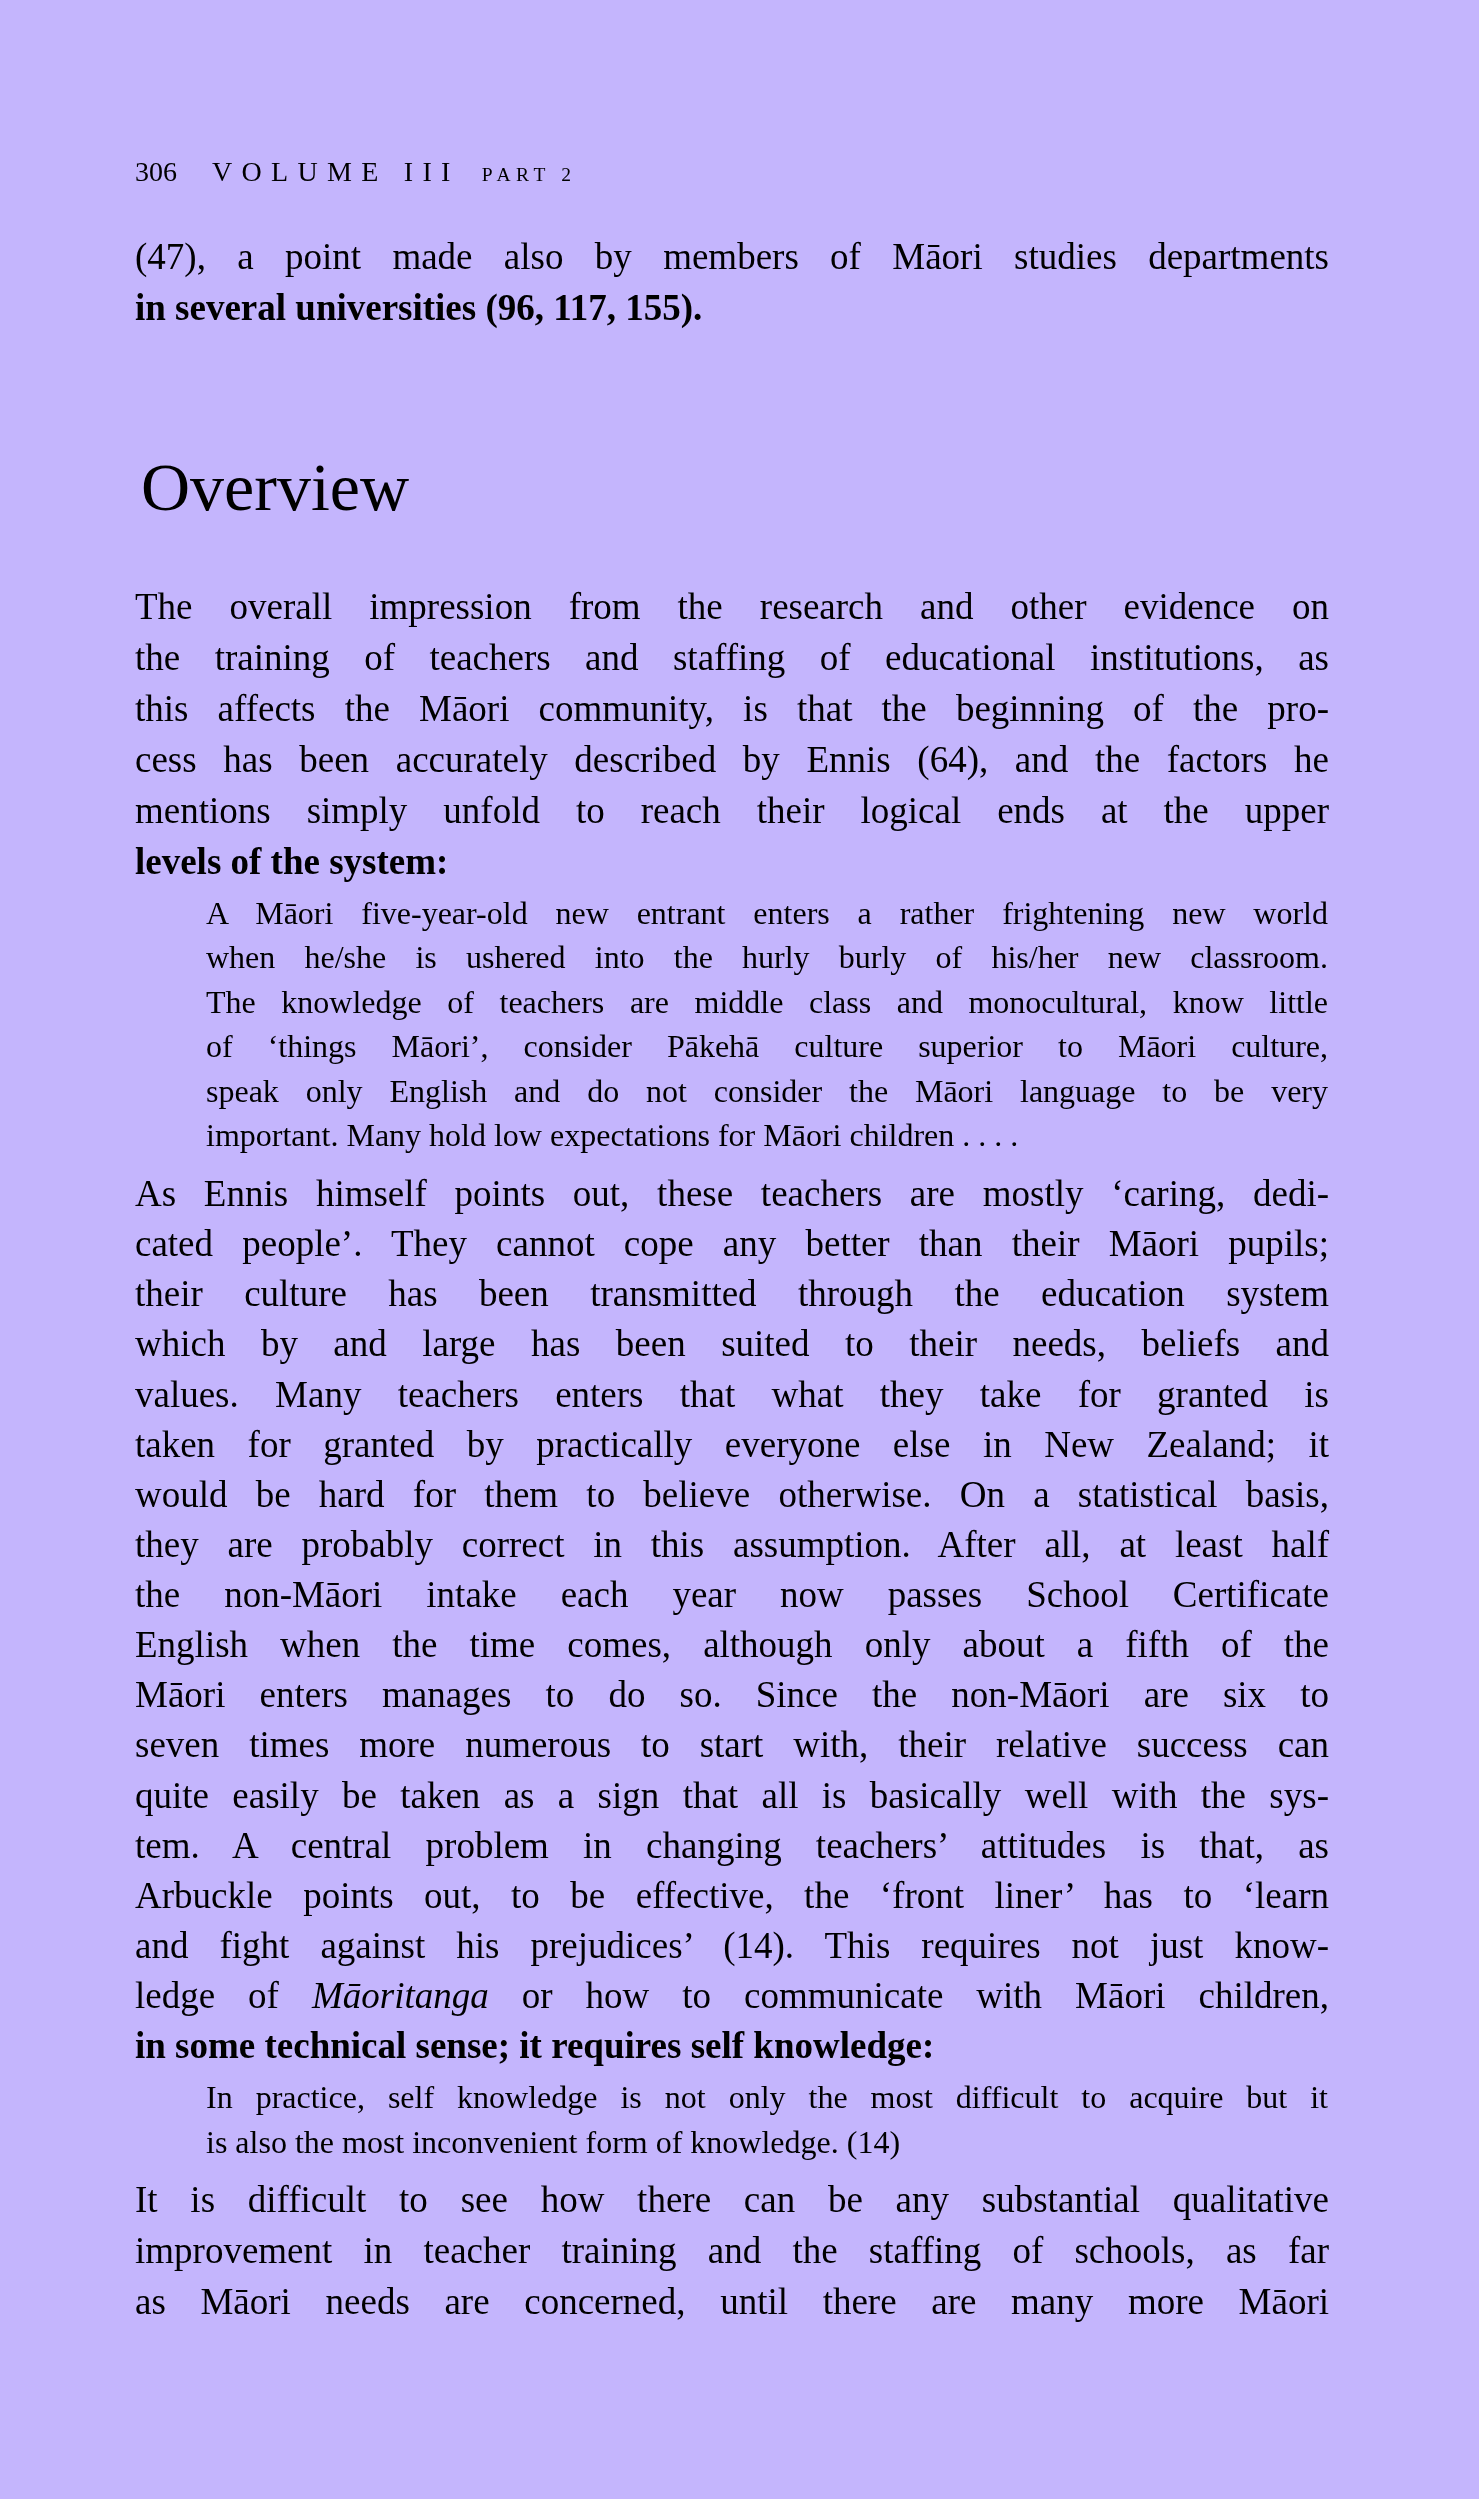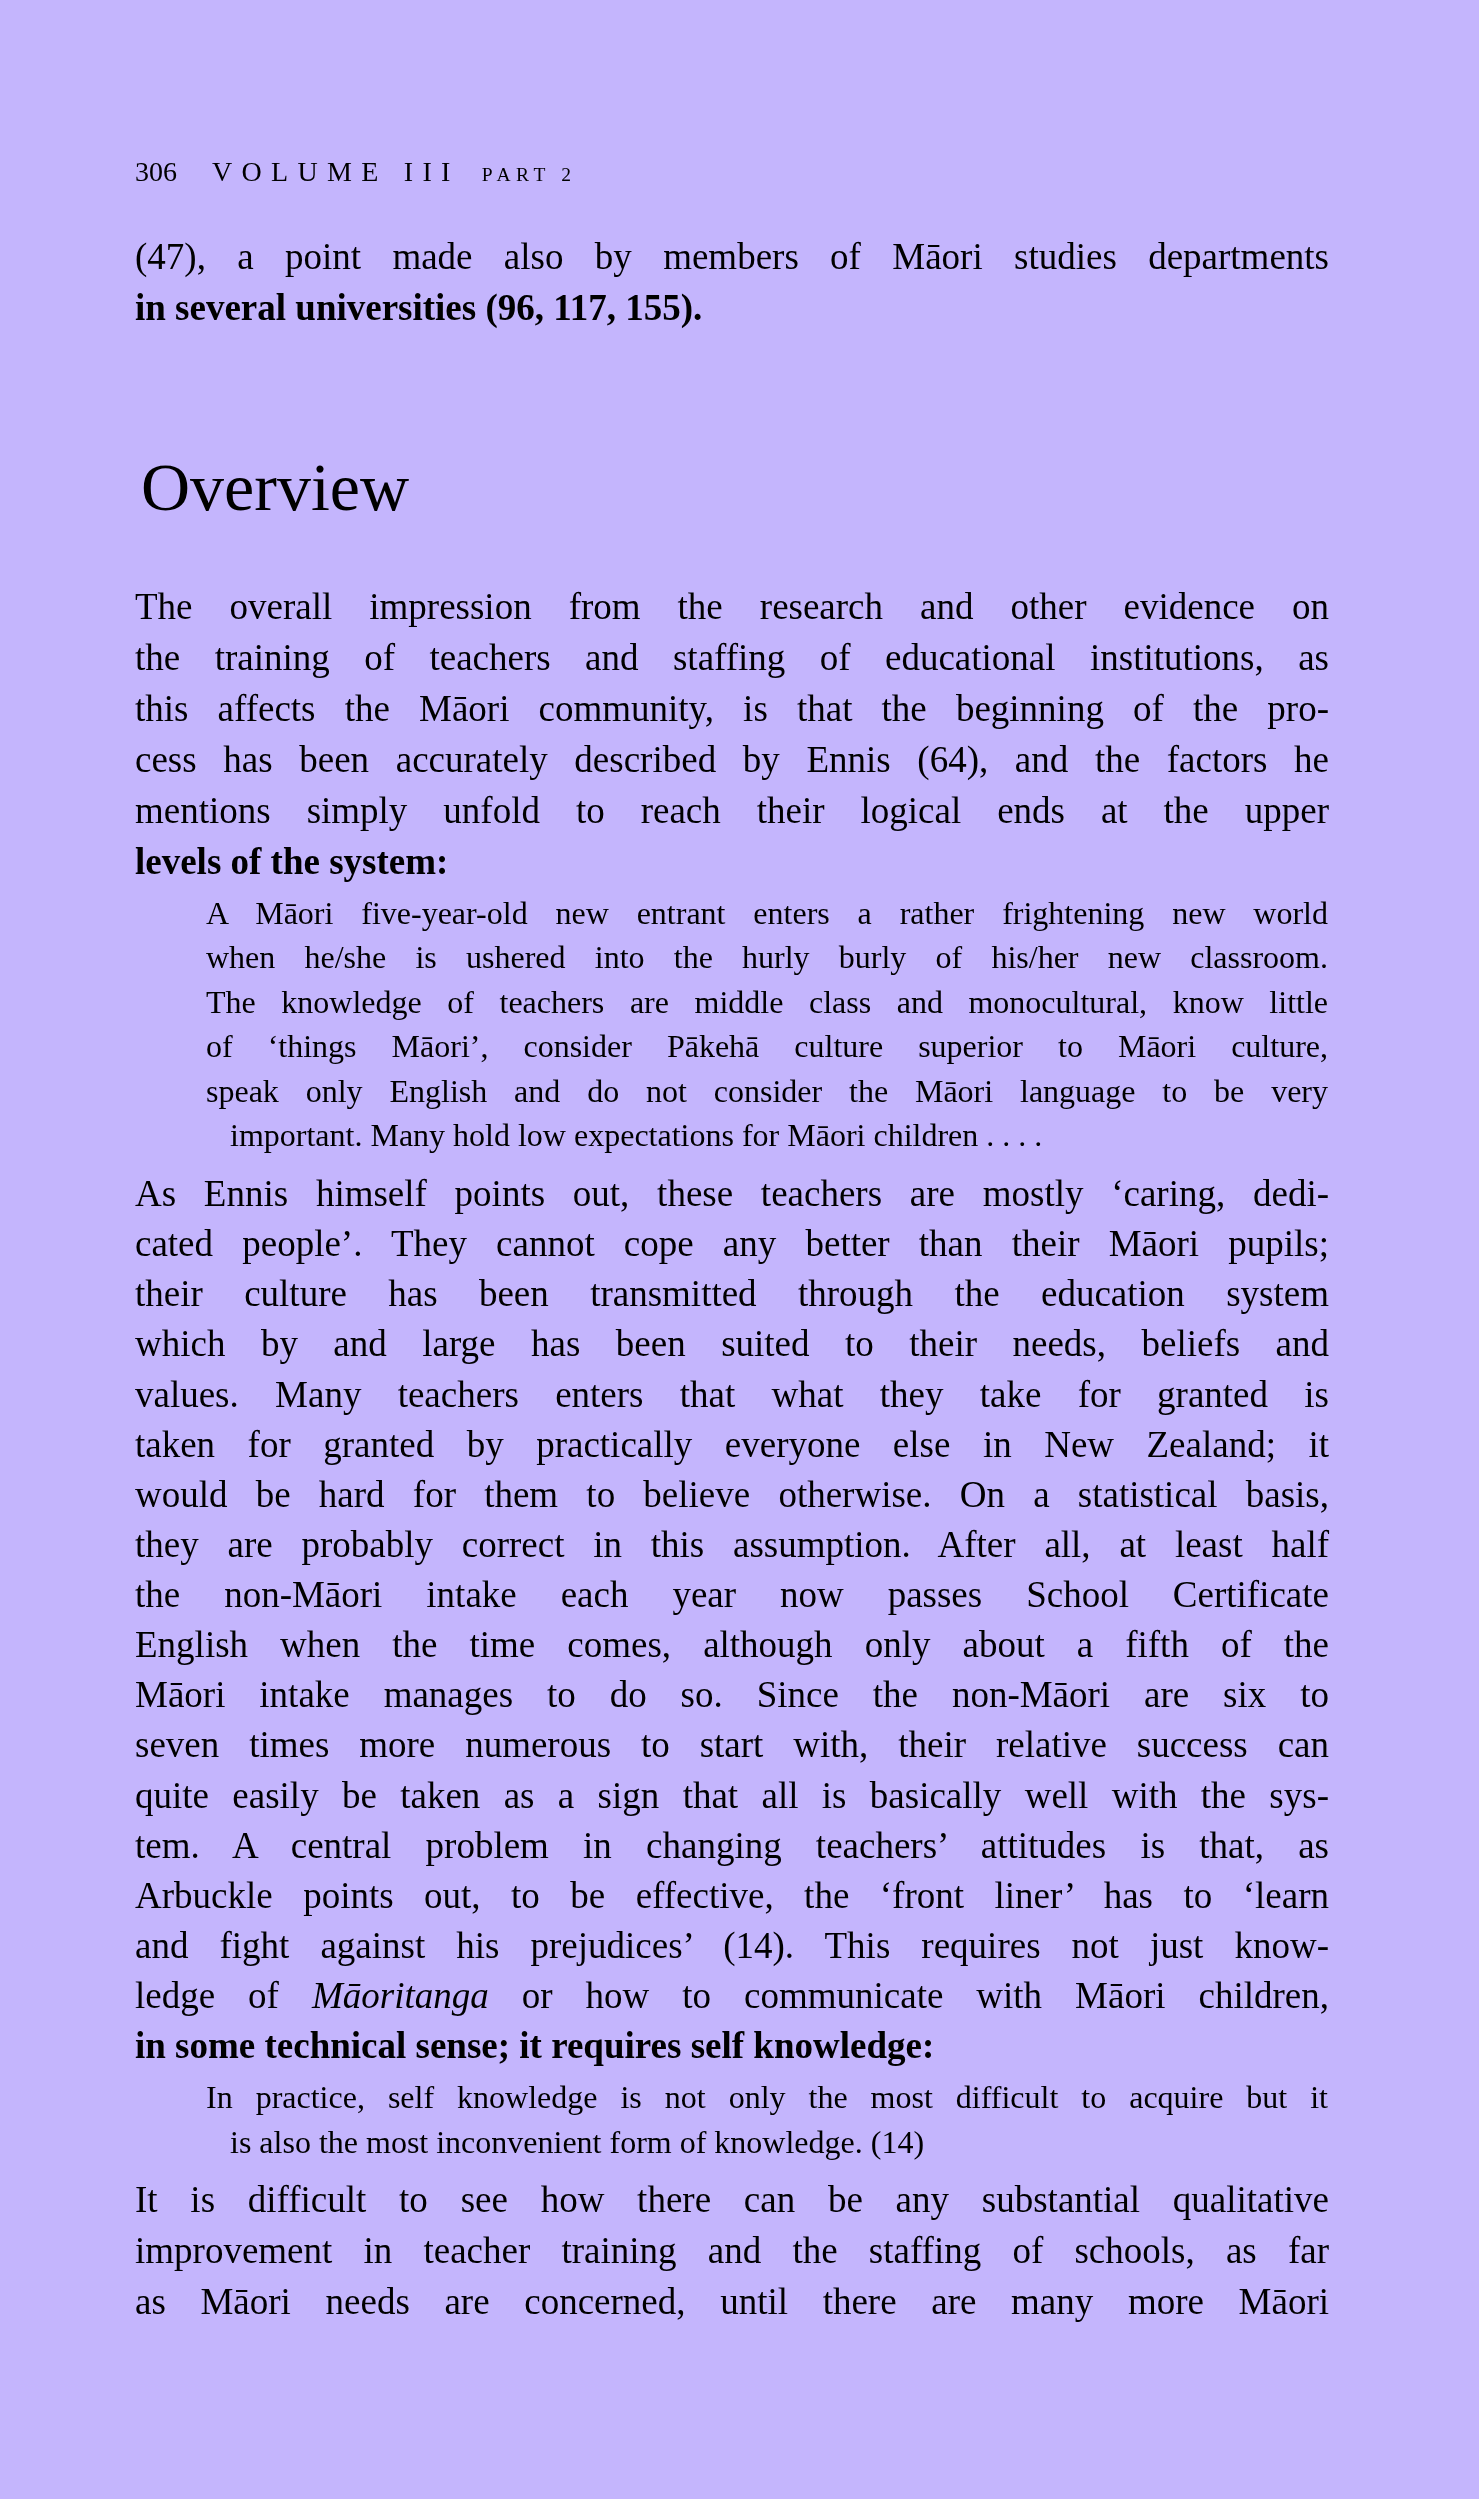--- a/index.html
+++ b/index.html
@@ -26,21 +26,21 @@
   .quote-line {
     left: 206px;
     width: 1122px;
     font-size: 32px;
     line-height: 32px;
     text-align: justify;
     text-align-last: justify;
     white-space: normal;
     height: 32px;
   }
-  .quote-line.last { text-align-last: left; margin-left: 24px; }
+  .quote-line.last { text-align-last: left; }
   .running-head {
     left: 135px;
     top: 158px;
     font-size: 28px;
     line-height: 28px;
     letter-spacing: 0;
   }
   .running-head .pg { margin-right: 28px; }
   .running-head .vol { letter-spacing: 9.3px; }
   .running-head .part { font-size: 19.5px; letter-spacing: 5.6px; margin-left: 15px; }
@@ -87,21 +87,21 @@
   <div class="line body-line" style="top:1175px">As Ennis himself points out, these teachers are mostly ‘caring, dedi-</div>
   <div class="line body-line" style="top:1225px">cated people’. They cannot cope any better than their Māori pupils;</div>
   <div class="line body-line" style="top:1275px">their culture has been transmitted through the education system</div>
   <div class="line body-line" style="top:1325px">which by and large has been suited to their needs, beliefs and</div>
   <div class="line body-line" style="top:1376px">values. Many teachers enters that what they take for granted is</div>
   <div class="line body-line" style="top:1426px">taken for granted by practically everyone else in New Zealand; it</div>
   <div class="line body-line" style="top:1476px">would be hard for them to believe otherwise. On a statistical basis,</div>
   <div class="line body-line" style="top:1526px">they are probably correct in this assumption. After all, at least half</div>
   <div class="line body-line" style="top:1576px">the non-Māori intake each year now passes School Certificate</div>
   <div class="line body-line" style="top:1626px">English when the time comes, although only about a fifth of the</div>
-  <div class="line body-line" style="top:1676px">Māori intake manages to do so. Since the non-Māori are six to</div>
+  <div class="line body-line" style="top:1676px">Māori enters manages to do so. Since the non-Māori are six to</div>
   <div class="line body-line" style="top:1726px">seven times more numerous to start with, their relative success can</div>
   <div class="line body-line" style="top:1777px">quite easily be taken as a sign that all is basically well with the sys-</div>
   <div class="line body-line" style="top:1827px">tem. A central problem in changing teachers’ attitudes is that, as</div>
   <div class="line body-line" style="top:1877px">Arbuckle points out, to be effective, the ‘front liner’ has to ‘learn</div>
   <div class="line body-line" style="top:1927px">and fight against his prejudices’ (14). This requires not just know-</div>
   <div class="line body-line" style="top:1977px"><span>ledge of </span><span class="italic">Māoritanga</span><span> or how to communicate with Māori children,</span></div>
   <div class="line body-line last" style="top:2027px">in some technical sense; it requires self knowledge:</div>
 
   <div class="line quote-line" style="top:2081px">In practice, self knowledge is not only the most difficult to acquire but it</div>
   <div class="line quote-line last" style="top:2126px">is also the most inconvenient form of knowledge. (14)</div>

